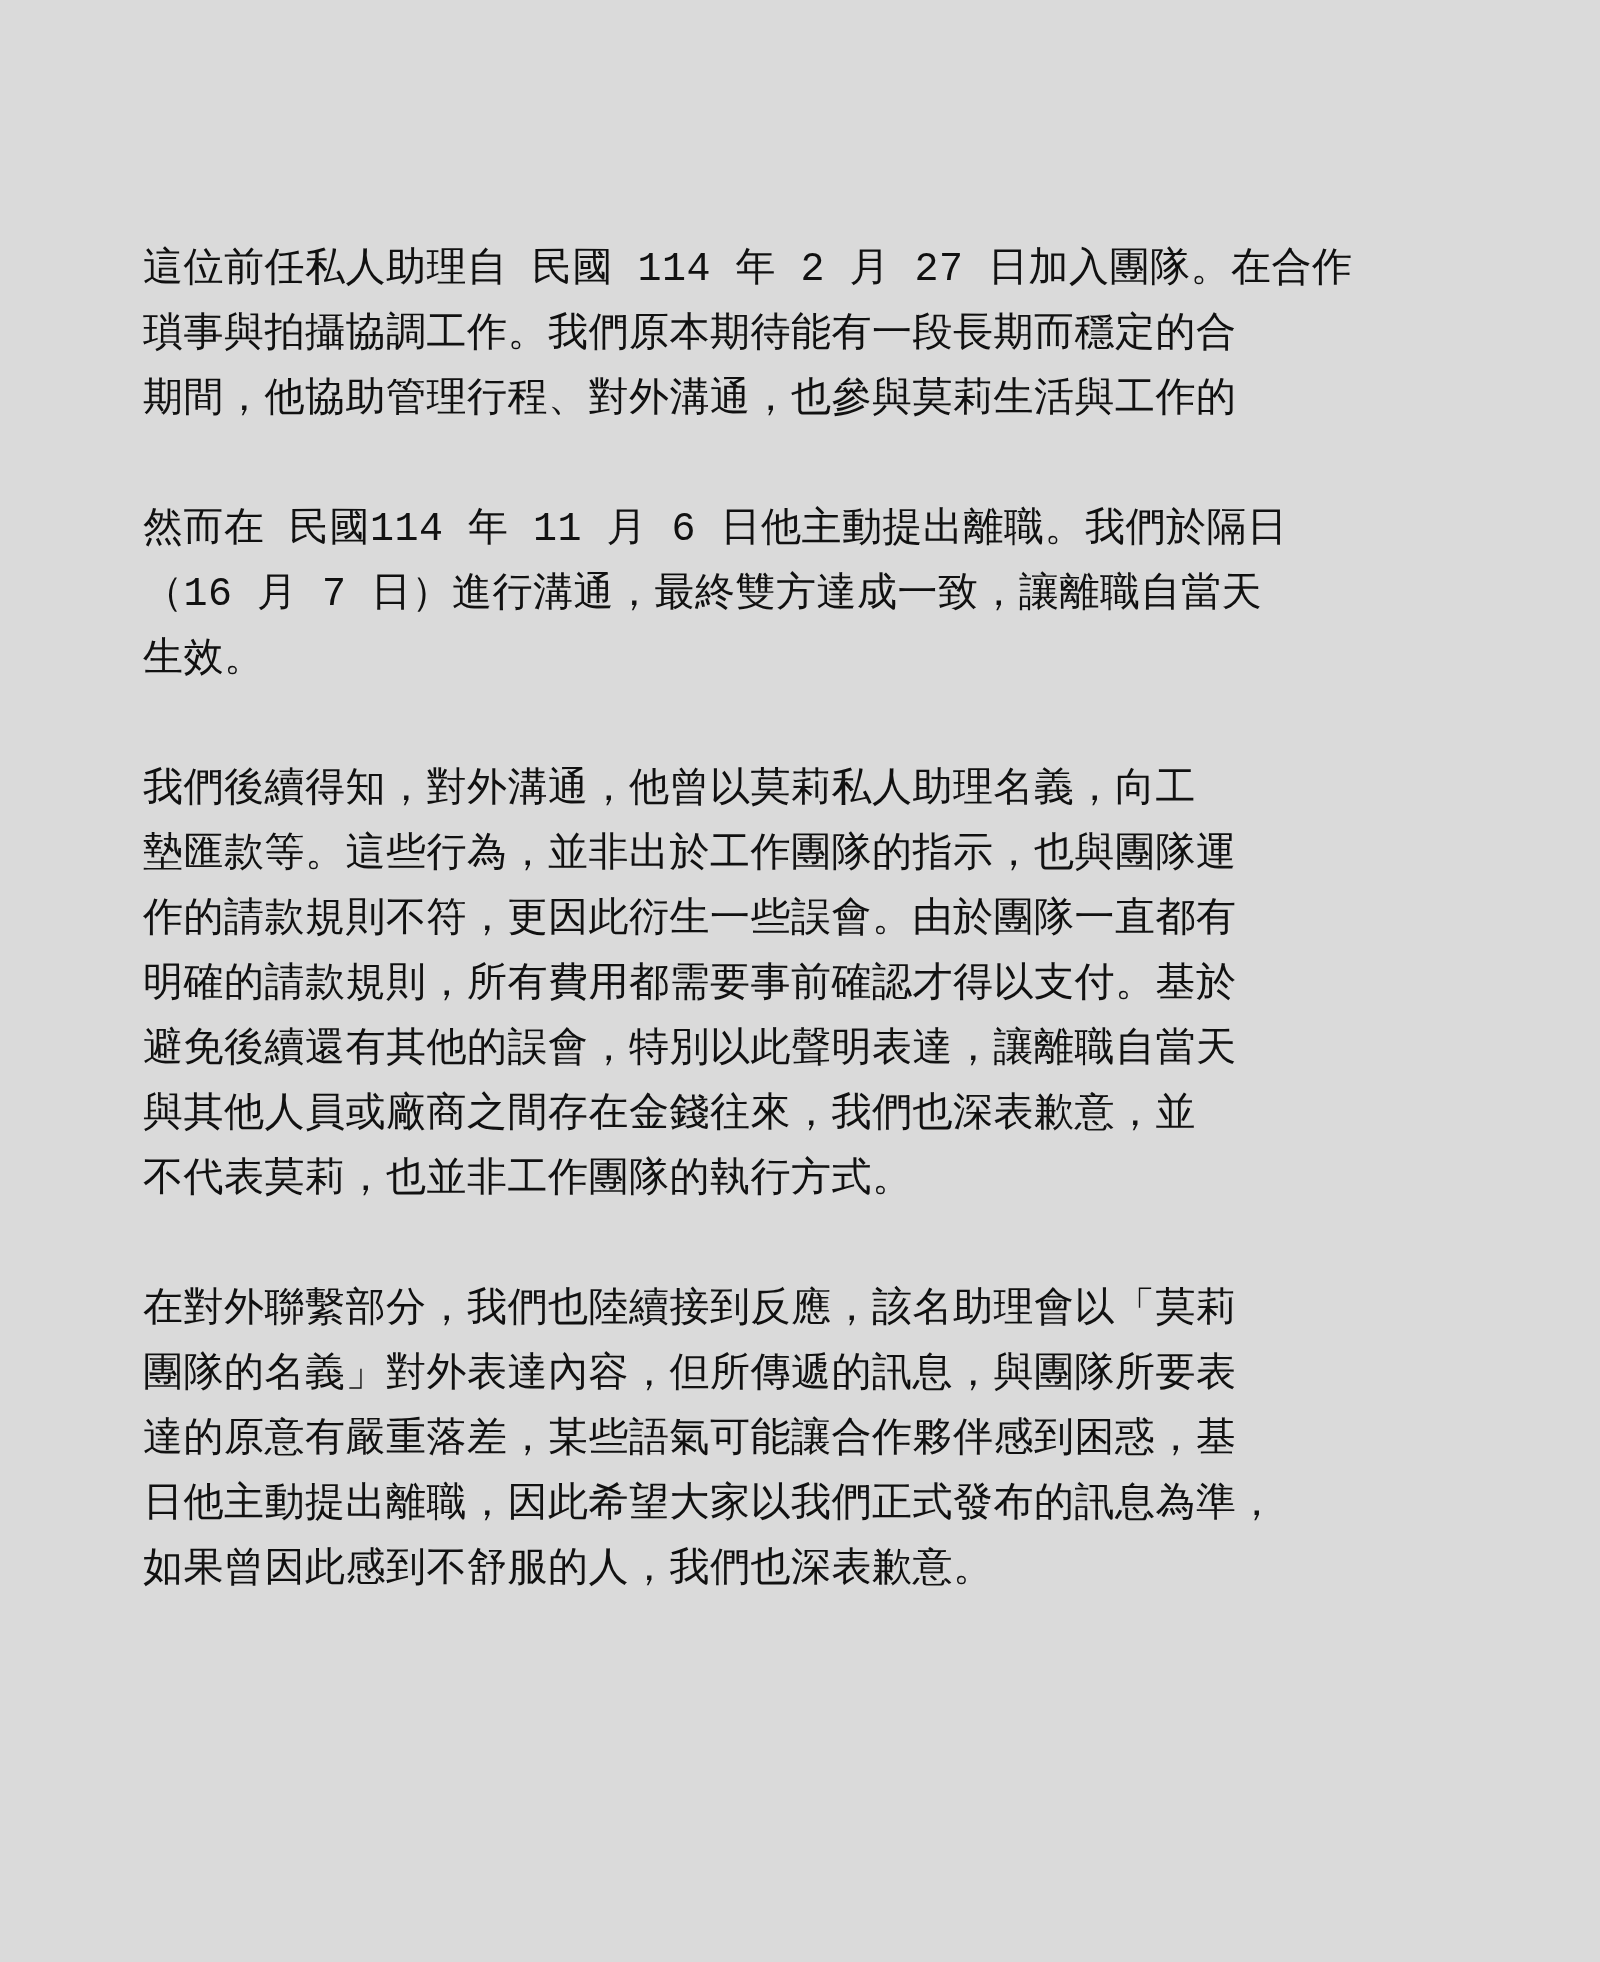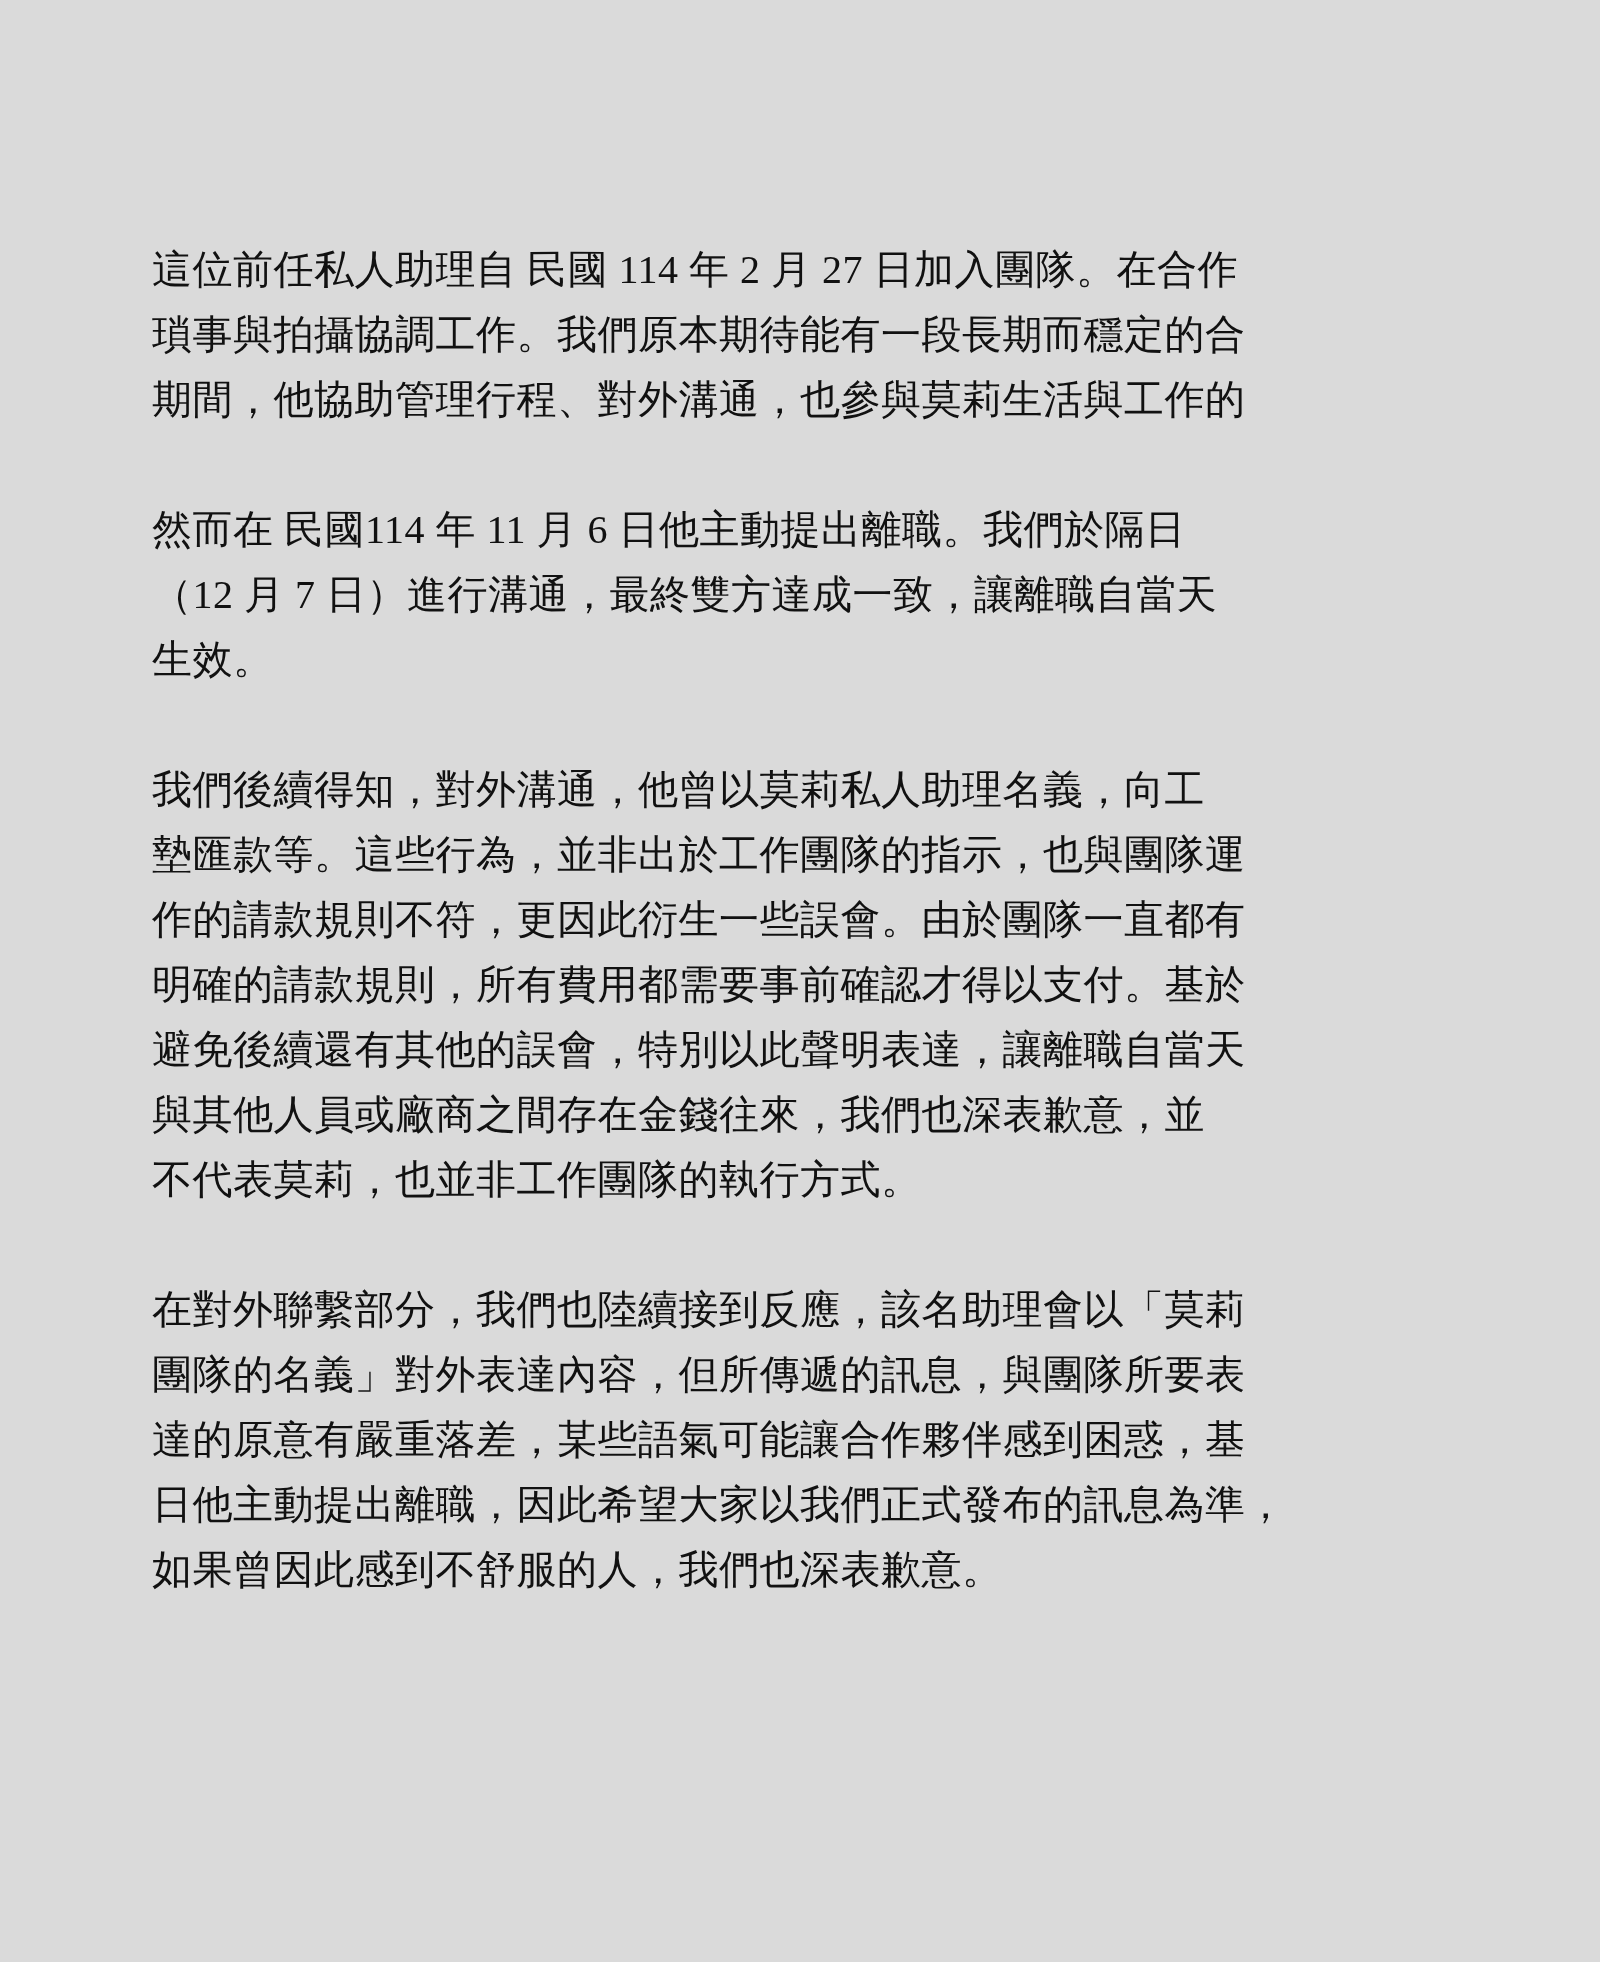--- a/index.html
+++ b/index.html
@@ -8,25 +8,25 @@
     }
     body {
       width: 1600px;
       height: 1962px;
       background: #dadada;
       overflow: hidden;
       position: relative;
     }
     .doc {
       position: absolute;
-      left: 152px;
+      left: 143px;
       top: 237px;
       width: 1290px;
       color: #111111;
-      font-family: Liberation Serif, serif;
+      font-family: Liberation Mono, monospace;
       font-size: 40px;
       line-height: 65px;
       letter-spacing: 0.5px;
     }
     .para {
       margin: 0 0 65px 0;
     }
     .line {
       display: block;
       white-space: nowrap;
@@ -37,21 +37,21 @@
 <body>
 
 <div class="doc">
   <div class="para">
     <span class="line">這位前任私人助理自 民國 114 年 2 月 27 日加入團隊。在合作</span>
     <span class="line">瑣事與拍攝協調工作。我們原本期待能有一段長期而穩定的合</span>
     <span class="line">期間，他協助管理行程、對外溝通，也參與莫莉生活與工作的</span>
   </div>
   <div class="para">
     <span class="line">然而在 民國114 年 11 月 6 日他主動提出離職。我們於隔日</span>
-    <span class="line">（12 月 7 日）進行溝通，最終雙方達成一致，讓離職自當天</span>
+    <span class="line">（16 月 7 日）進行溝通，最終雙方達成一致，讓離職自當天</span>
     <span class="line">生效。</span>
   </div>
   <div class="para">
     <span class="line">我們後續得知，對外溝通，他曾以莫莉私人助理名義，向工</span>
     <span class="line">墊匯款等。這些行為，並非出於工作團隊的指示，也與團隊運</span>
     <span class="line">作的請款規則不符，更因此衍生一些誤會。由於團隊一直都有</span>
     <span class="line">明確的請款規則，所有費用都需要事前確認才得以支付。基於</span>
     <span class="line">避免後續還有其他的誤會，特別以此聲明表達，讓離職自當天</span>
     <span class="line">與其他人員或廠商之間存在金錢往來，我們也深表歉意，並</span>
     <span class="line">不代表莫莉，也並非工作團隊的執行方式。</span>

